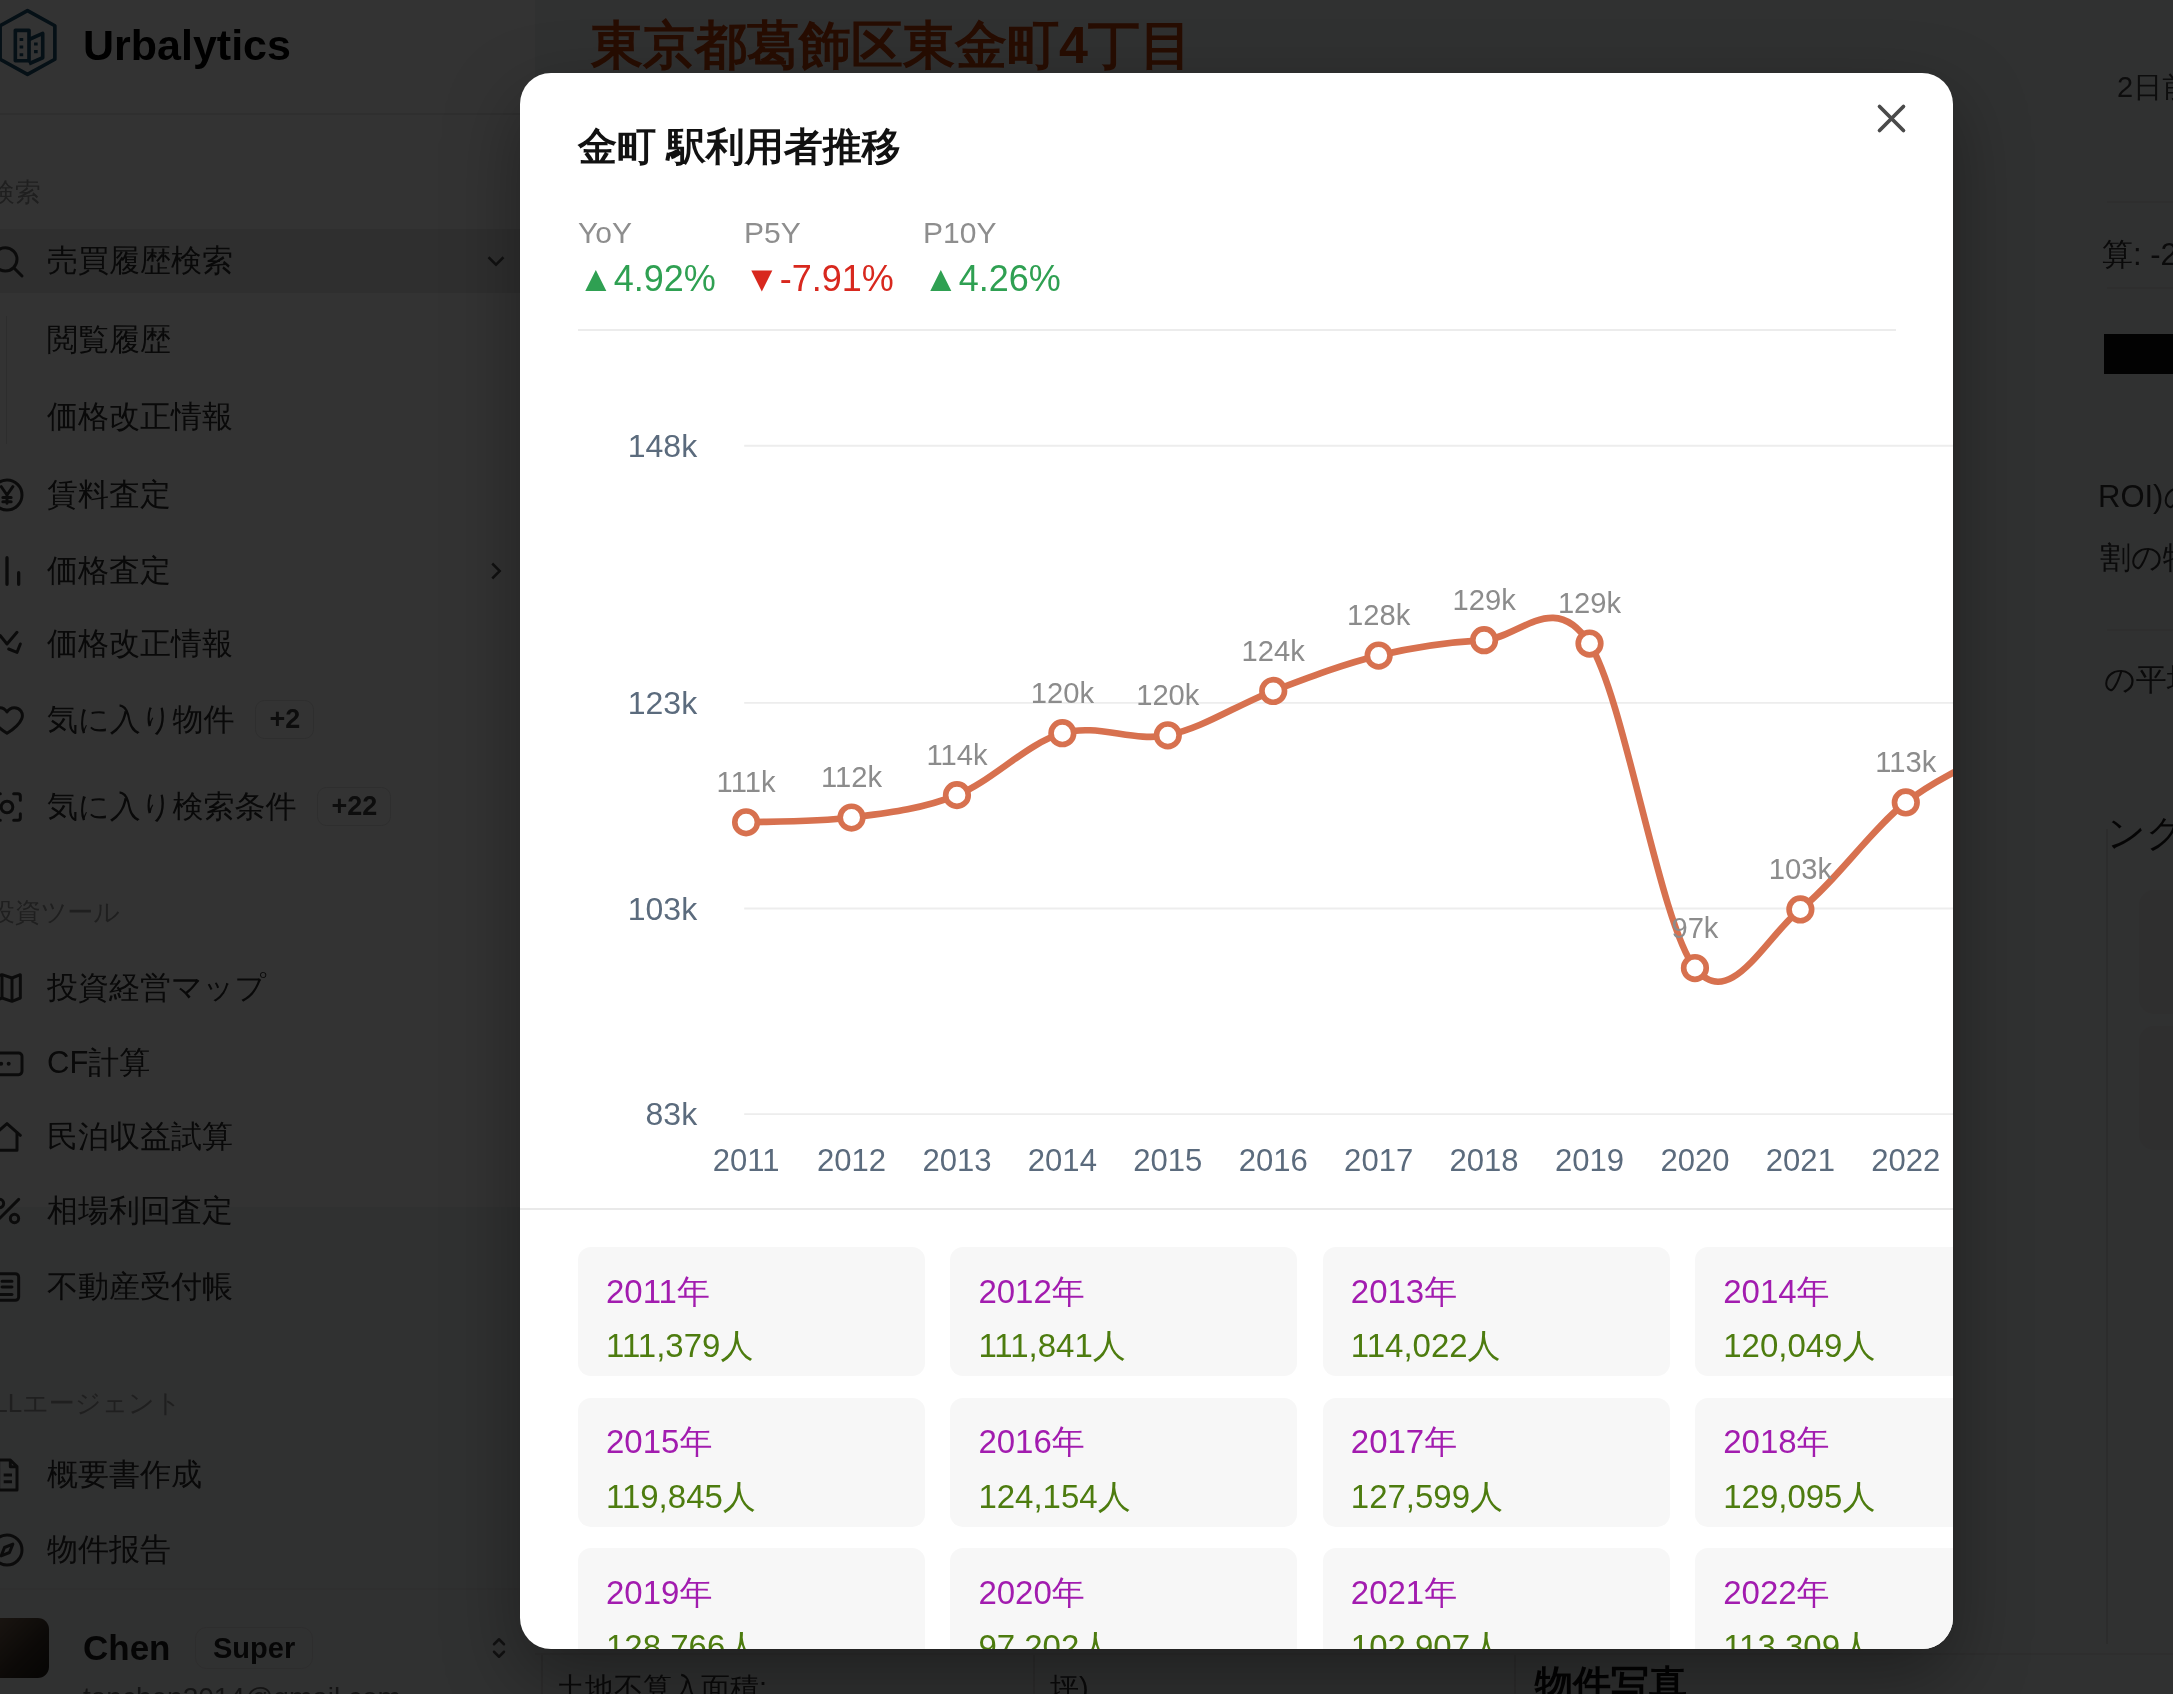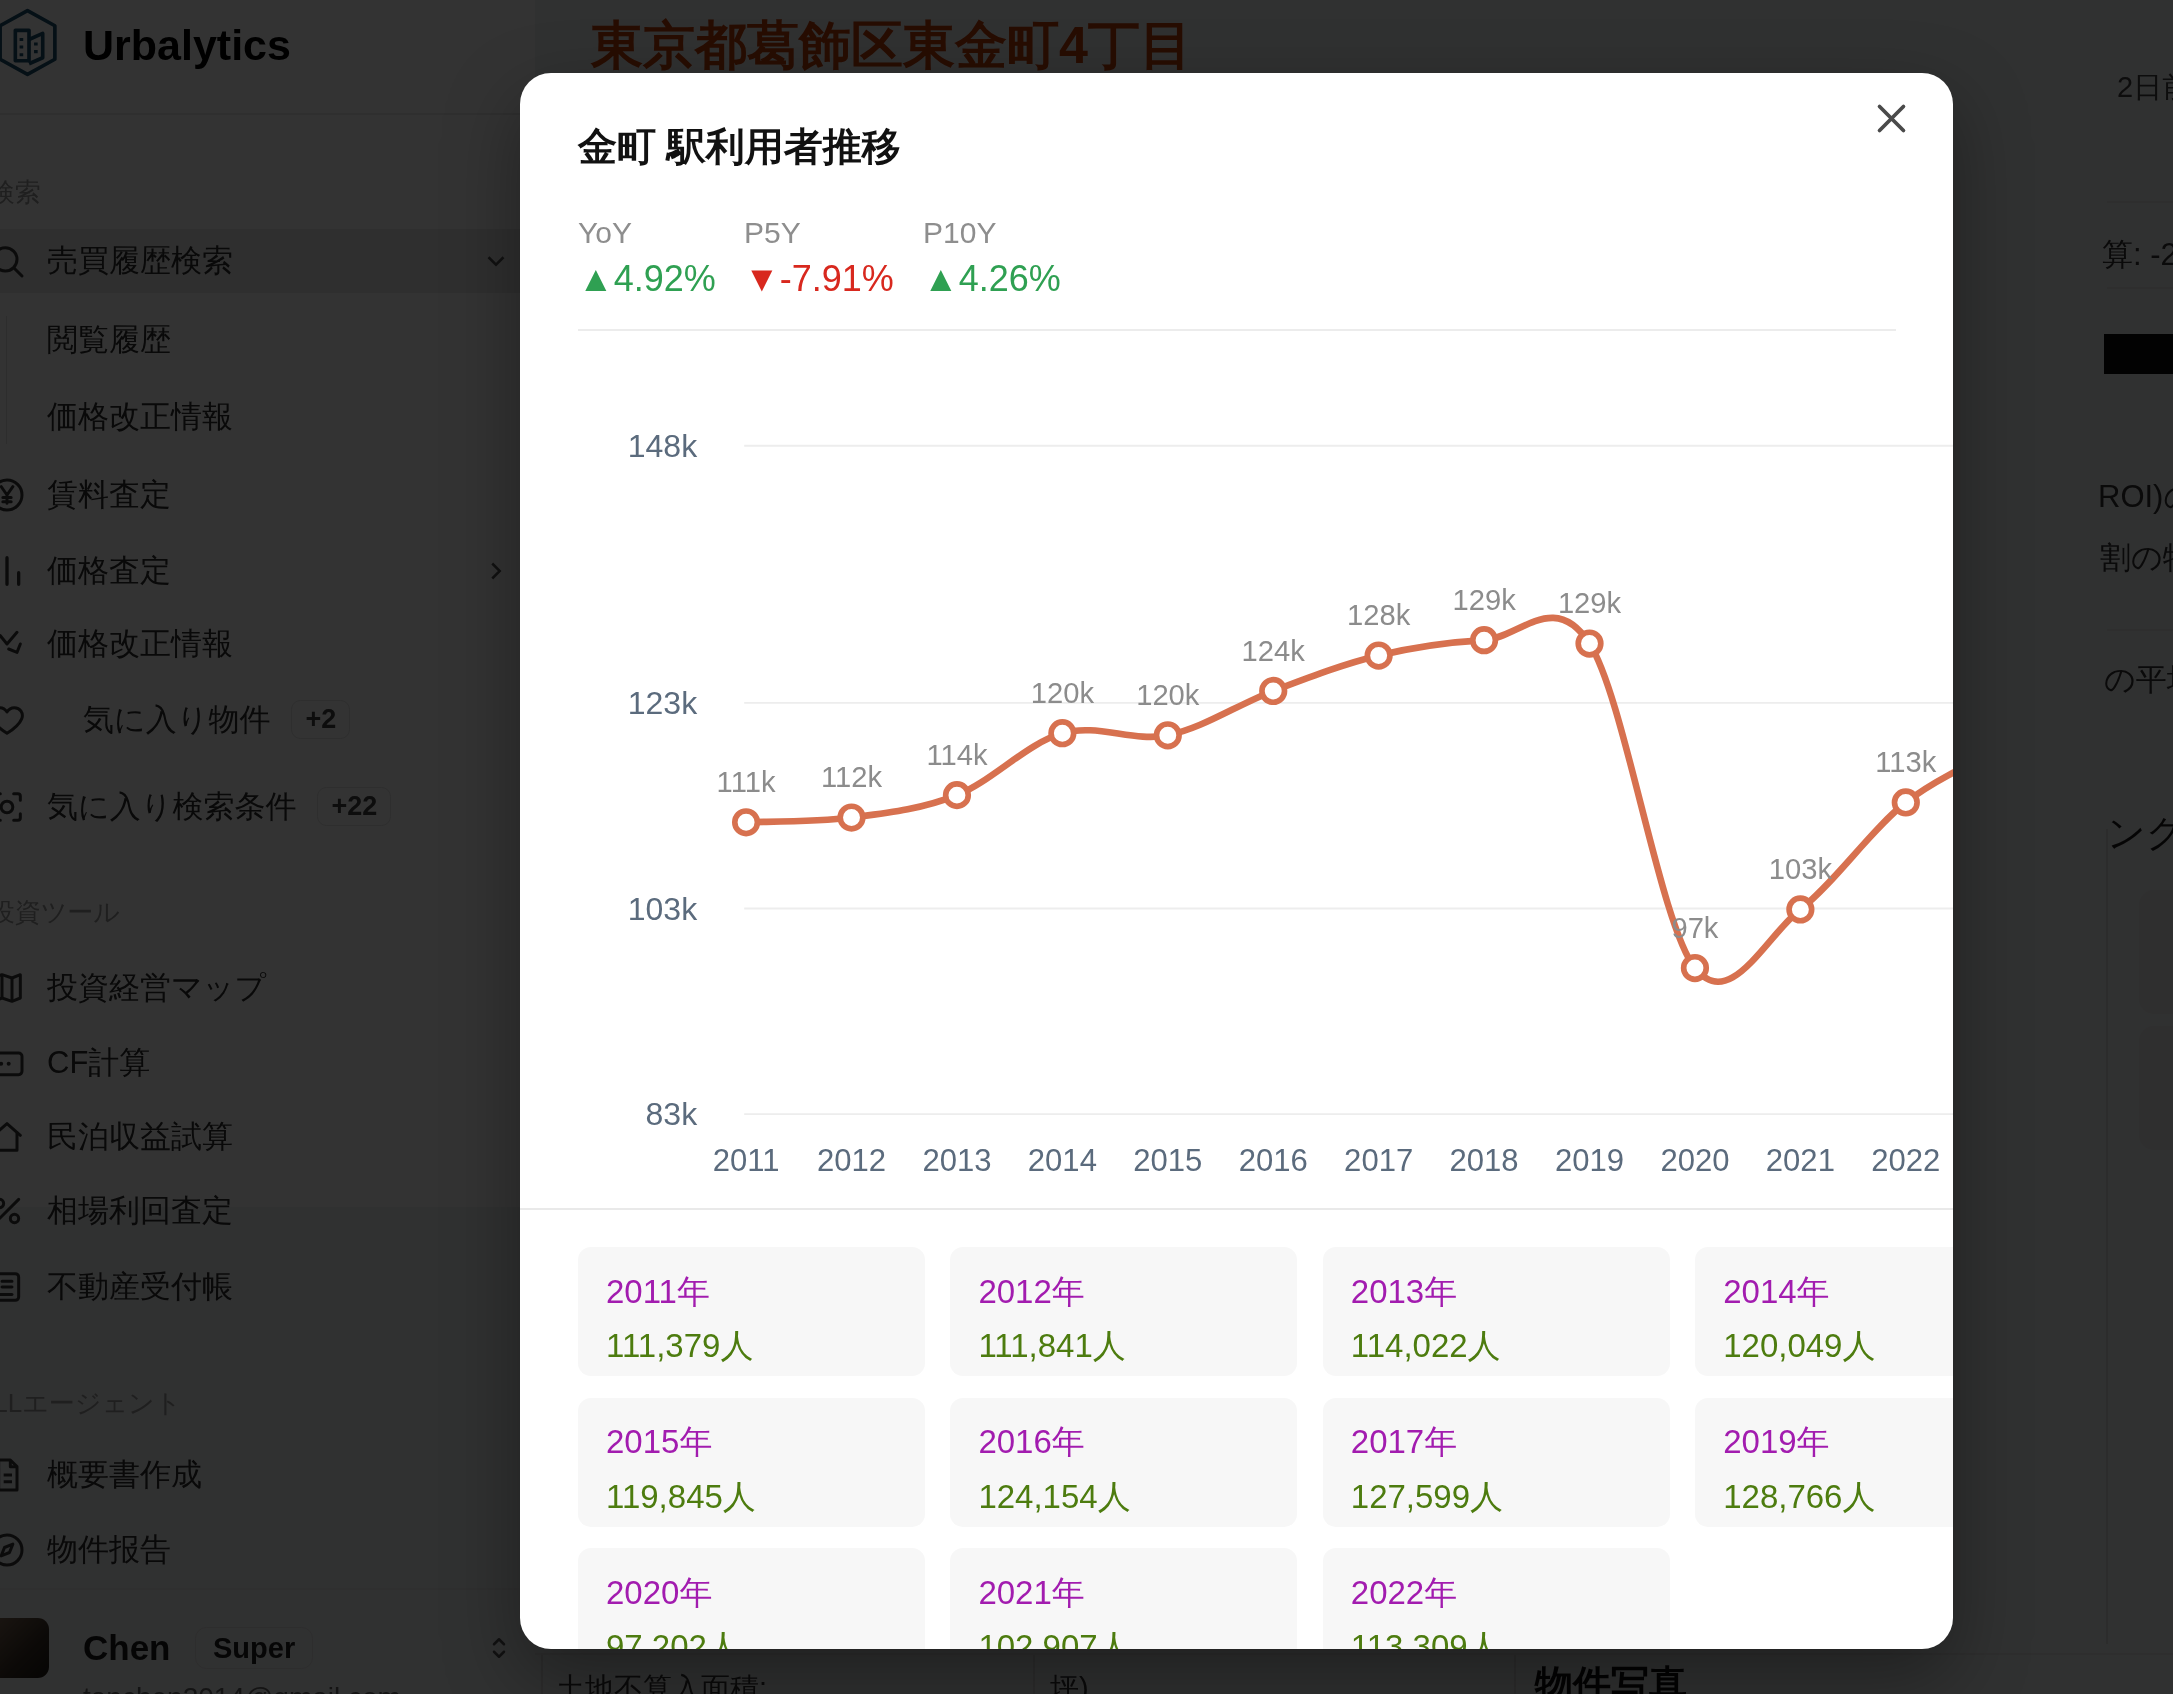--- a/index.html
+++ b/index.html
@@ -121,21 +121,21 @@
     <div class="sb-row" style="top:622px;height:43px;">
       <span class="sb-ic">
         <svg viewBox="0 0 24 24" fill="none" stroke="currentColor" stroke-width="1.8" stroke-linecap="round" stroke-linejoin="round">
             <path d="M3 13l5-6 4 5 6-7"></path>
             <path d="M13 16l5 2 2-5" transform="translate(0,-1)"></path>
           </svg>
       </span>
       <span class="sb-label">価格改正情報</span>
     </div>
 
-    <div class="sb-row" style="top:695px;height:49px;padding-left:36px;">
+    <div class="sb-row" style="top:695px;height:49px;">
       <span class="sb-ic">
         <svg viewBox="0 0 24 24" fill="none" stroke="currentColor" stroke-width="1.8" stroke-linejoin="round">
             <path d="M12 20S5 15.6 3.2 11.3C1.8 7.9 4.2 4.6 7.6 4.6c1.9 0 3.4 1 4.4 2.6 1-1.6 2.5-2.6 4.4-2.6 3.4 0 5.8 3.3 4.4 6.7C19 15.6 12 20 12 20z"></path>
           </svg>
       </span>
       <span class="sb-label">気に入り物件</span>
       <span class="sb-badge">+2</span>
     </div>
 
     <div class="sb-row" style="top:770px;height:49px;margin-top:12px;">
@@ -370,20 +370,24 @@
       </div>
     <div class="ycard">
         <div class="yr">2016年</div>
         <div class="num">124,154人</div>
       </div>
     <div class="ycard">
         <div class="yr">2017年</div>
         <div class="num">127,599人</div>
       </div>
     <div class="ycard">
+        <div class="yr">2018年</div>
+        <div class="num">129,095人</div>
+      </div>
+    <div class="ycard">
         <div class="yr">2019年</div>
         <div class="num">128,766人</div>
       </div>
     <div class="ycard">
         <div class="yr">2020年</div>
         <div class="num">97,202人</div>
       </div>
     <div class="ycard">
         <div class="yr">2021年</div>
         <div class="num">102,907人</div>

